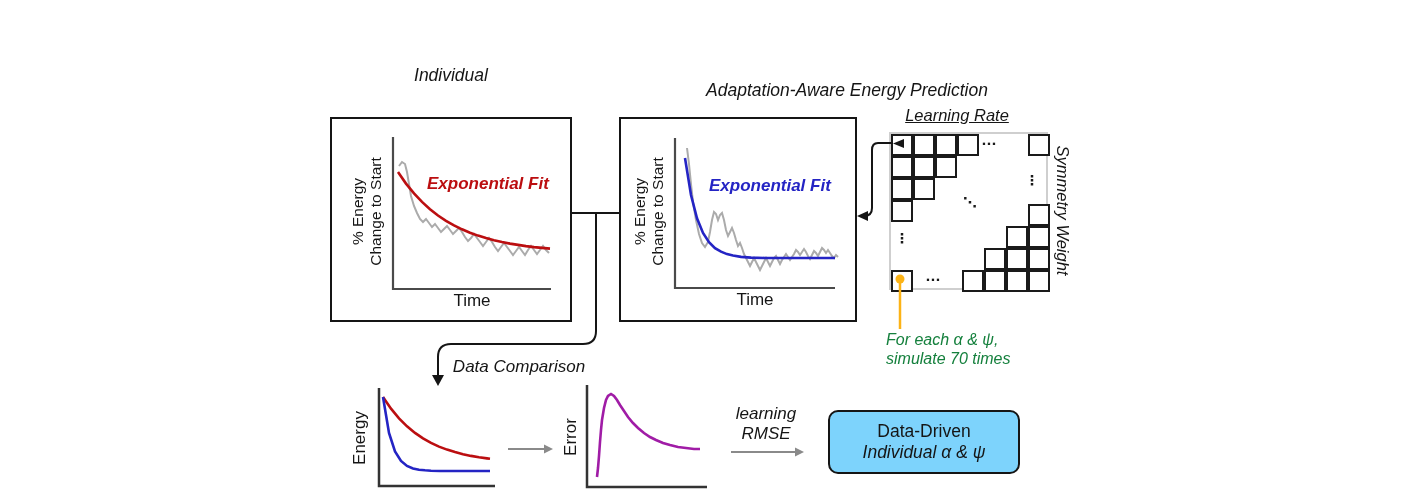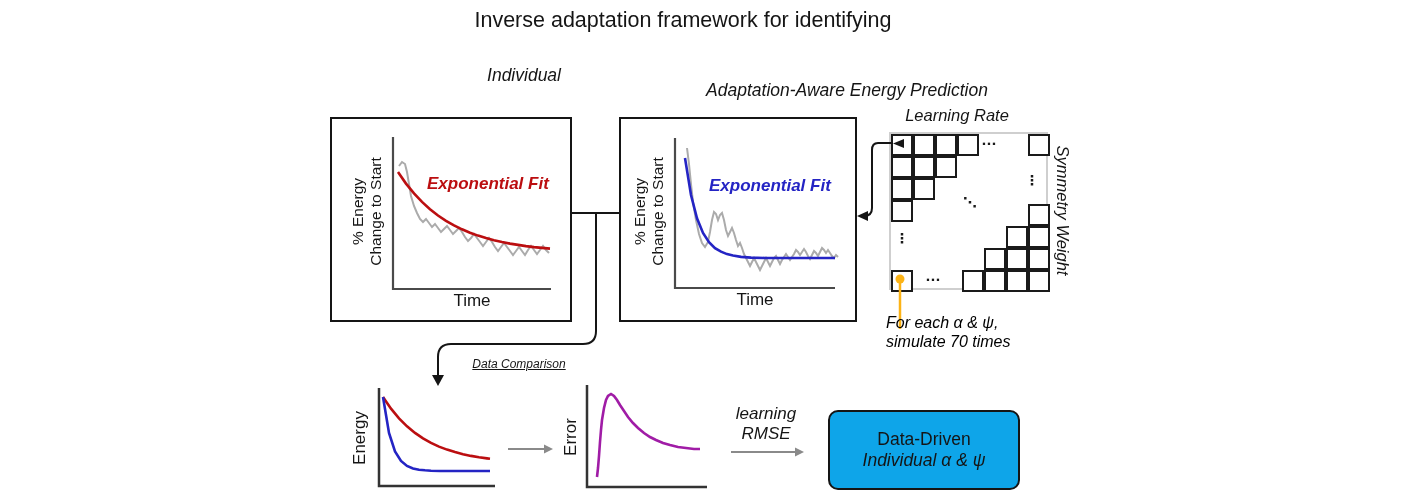--- a/index.html
+++ b/index.html
@@ -22,22 +22,22 @@
   }
   .gcell{
     position:absolute;width:22px;height:22px;box-sizing:border-box;
     border:2px solid #1a1a1a;background:#fff;
   }
   .gdots{
     position:absolute;font-family:"DejaVu Sans",sans-serif;font-size:13px;
     color:#1a1a1a;font-weight:bold;line-height:13px;
   }
   .result-box{
-    position:absolute;left:828px;top:410px;width:192px;height:80px;box-sizing:border-box;
-    border:2.5px solid #151515;border-radius:10px;background:#0ea5e9;z-index:1;
+    position:absolute;left:828px;top:410px;width:192px;height:64px;box-sizing:border-box;
+    border:2.5px solid #151515;border-radius:10px;background:#7dd3fc;z-index:1;
     display:flex;flex-direction:column;align-items:center;justify-content:center;
     font-size:17.5px;line-height:21px;
   }
 </style>
 </head>
 <body>
 
 <div class="canvas">
 
   <div class="panel-box" style="left:330px;top:117px;width:242px;height:205px;"></div>
@@ -116,51 +116,50 @@
     <polygon points="544,444.5 544,453.5 553,449" fill="#8a8a8a"></polygon>
 
     <path d="M 587 385 V 487 H 707" fill="none" stroke="#333333" stroke-width="2.5"></path>
     <polyline fill="none" stroke-width="2.6" points="597,477 598,468 599,456 600,442 601,430 602,420 604,408 606,400 608,396 611,394 614,396 617,400 620,405 624,411 628,417 633,423 638,428 644,433 650,437 656,440 663,443 670,445 678,447 686,448 694,449 700,449" stroke="#a01ca6"></polyline>
 
     <line x1="731" y1="452" x2="796" y2="452" stroke="#8a8a8a" stroke-width="1.8"></line>
     <polygon points="795,447.5 795,456.5 804,452" fill="#8a8a8a"></polygon>
   </svg>
 
   <div class="txt ctr" style="left:433px;top:7px;width:500px;font-size:21.5px;line-height:27px;">
-    <div>Inverse adaptation framework for identifying</div>
   </div>
 
-  <div class="txt ctr ital" style="left:341px;top:66px;width:220px;font-size:17.5px;line-height:19.5px;text-align:right;">
+  <div class="txt ctr ital" style="left:341px;top:66px;width:220px;font-size:17.5px;line-height:19.5px;">
     <div>Individual</div>
   </div>
 
   <div class="txt ctr ital" style="left:647px;top:80px;width:400px;font-size:17.5px;">Adaptation-Aware Energy Prediction</div>
 
   <div class="txt ctr rot-ccw" style="left:286px;top:194px;width:160px;font-size:15.5px;line-height:17.5px;">
     <div>% Energy</div>
     <div>Change to Start</div>
   </div>
   <div class="txt ctr" style="left:412px;top:291px;width:120px;font-size:17px;">Time</div>
   <div class="txt ital" style="left:427px;top:174px;font-size:17px;font-weight:bold;color:#bb0e10;">Exponential Fit</div>
 
   <div class="txt ctr rot-ccw" style="left:568px;top:194px;width:160px;font-size:15.5px;line-height:17.5px;">
     <div>% Energy</div>
     <div>Change to Start</div>
   </div>
   <div class="txt ctr" style="left:695px;top:290px;width:120px;font-size:17px;">Time</div>
   <div class="txt ital" style="left:709px;top:176px;font-size:17px;font-weight:bold;color:#2424c4;">Exponential Fit</div>
 
-  <div class="txt ctr ital" style="left:857px;top:106px;width:200px;font-size:16.5px;">Learning Rate</div>
+  <div class="txt ctr ital" style="left:857px;top:106px;width:200px;font-size:16.5px;text-decoration:underline;">Learning Rate</div>
   <div class="txt ctr ital rot-cw" style="left:982px;top:201px;width:160px;font-size:16.5px;">Symmetry Weight</div>
-  <div class="txt ital" style="left:886px;top:313px;font-size:16px;line-height:19px;color:#000000;">
+  <div class="txt ital" style="left:886px;top:330px;font-size:16px;line-height:19px;color:#15803d;">
     <div>For each α &amp; ψ,</div>
     <div>simulate 70 times</div>
   </div>
 
-  <div class="txt ctr ital" style="left:444px;top:357px;width:150px;font-size:12px;text-decoration:underline;">Data Comparison</div>
+  <div class="txt ctr ital" style="left:444px;top:357px;width:150px;font-size:17px;">Data Comparison</div>
   <div class="txt ctr rot-ccw" style="left:320px;top:428px;width:80px;font-size:17px;">Energy</div>
   <div class="txt ctr rot-ccw" style="left:531px;top:427px;width:80px;font-size:17px;">Error</div>
   <div class="txt ctr ital" style="left:696px;top:404px;width:140px;font-size:17px;line-height:19.5px;">
     <div>learning</div>
     <div>RMSE</div>
   </div>
 
 </div>
 
 </body></html>

